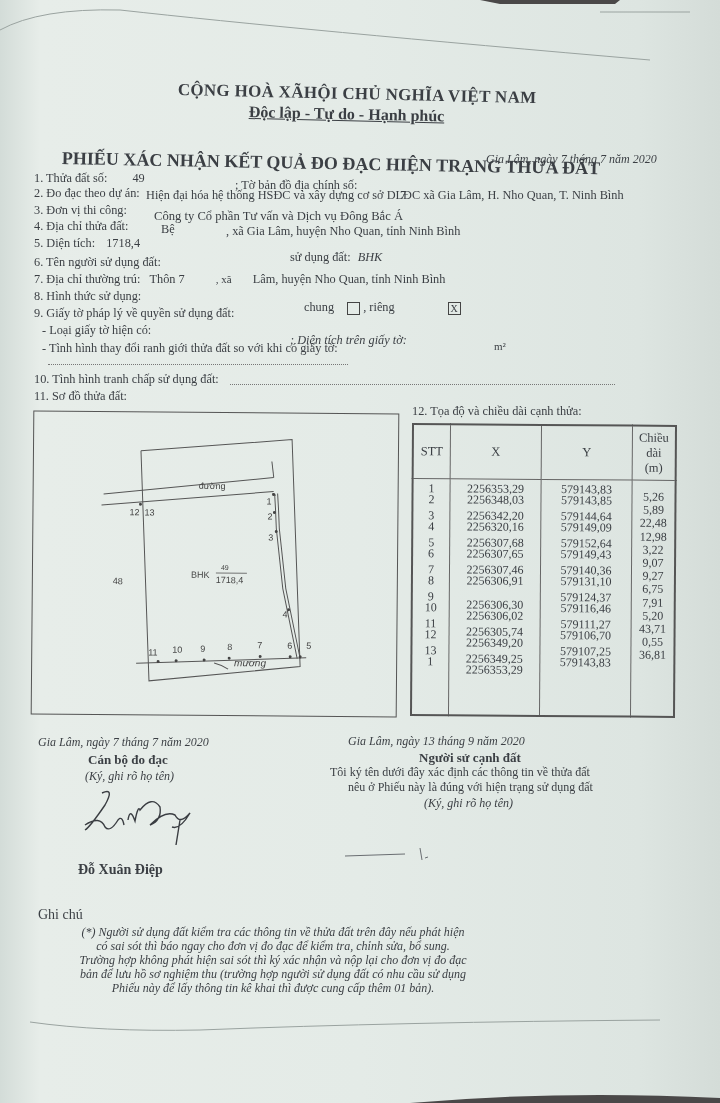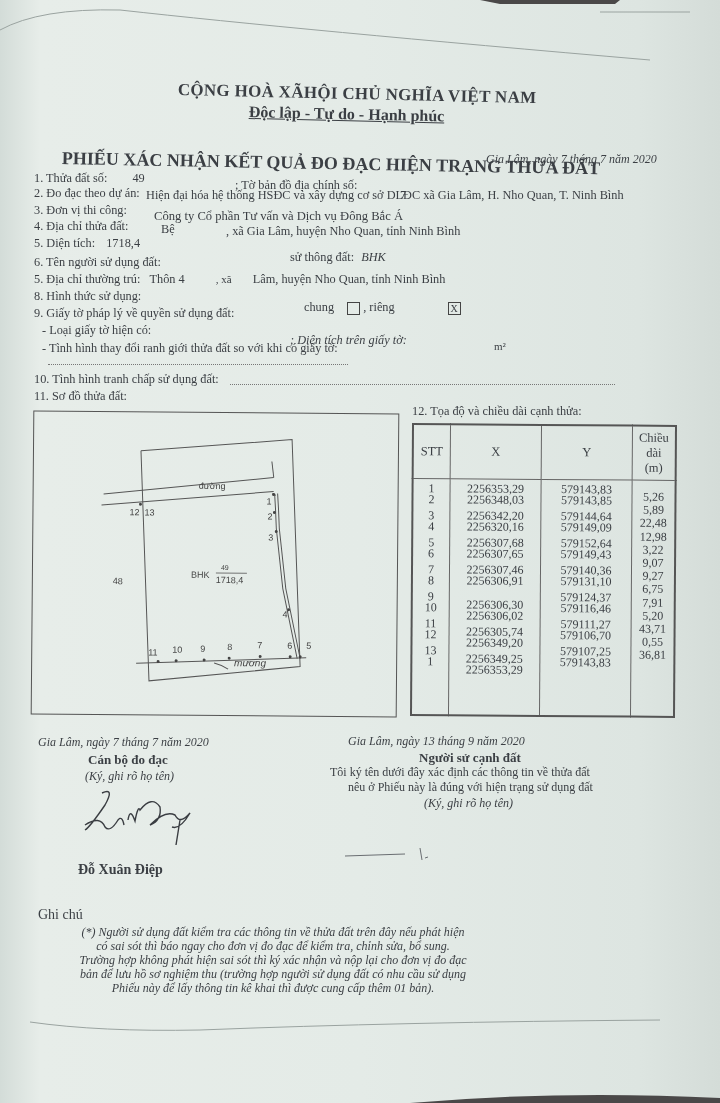--- a/index.html
+++ b/index.html
@@ -66,29 +66,29 @@
   <span>4. Địa chỉ thửa đất:</span>
   <span style="position:absolute;left:127px;top:3px">Bệ</span>
   <span style="position:absolute;left:192px;top:5px">, xã Gia Lâm, huyện Nho Quan, tỉnh Ninh Bình</span>
 </div>
 
 <div class="abs row" style="left:34px;top:236px;">
   <span>5. Diện tích:</span>
   <span style="margin-left:8px">1718,4</span>
 </div>
 <div class="abs row" style="left:290px;top:250px;">
-  <span>sử thông đất:</span>
+  <span>sử dụng đất:</span>
   <span class="ital" style="margin-left:4px">BHK</span>
 </div>
 
 <div class="abs row" style="left:34px;top:255px;">6. Tên người sử dụng đất:</div>
 
 <div class="abs row" style="left:34px;top:272px;">
-  <span>5. Địa chỉ thường trú:</span>
-  <span style="margin-left:6px">Thôn 4</span>
+  <span>7. Địa chỉ thường trú:</span>
+  <span style="margin-left:6px">Thôn 7</span>
   <span style="margin-left:28px;font-size:11px">, xã</span>
   <span style="margin-left:18px">Lâm, huyện Nho Quan, tỉnh Ninh Bình</span>
 </div>
 
 <div class="abs row" style="left:34px;top:289px;">8. Hình thức sử dụng:</div>
 <div class="abs row" style="left:304px;top:300px;">
   <span>chung</span>
   <span class="chk" style="margin-left:10px"></span>
   <span>, riêng</span>
   <span class="chk" style="margin-left:50px">X</span>

